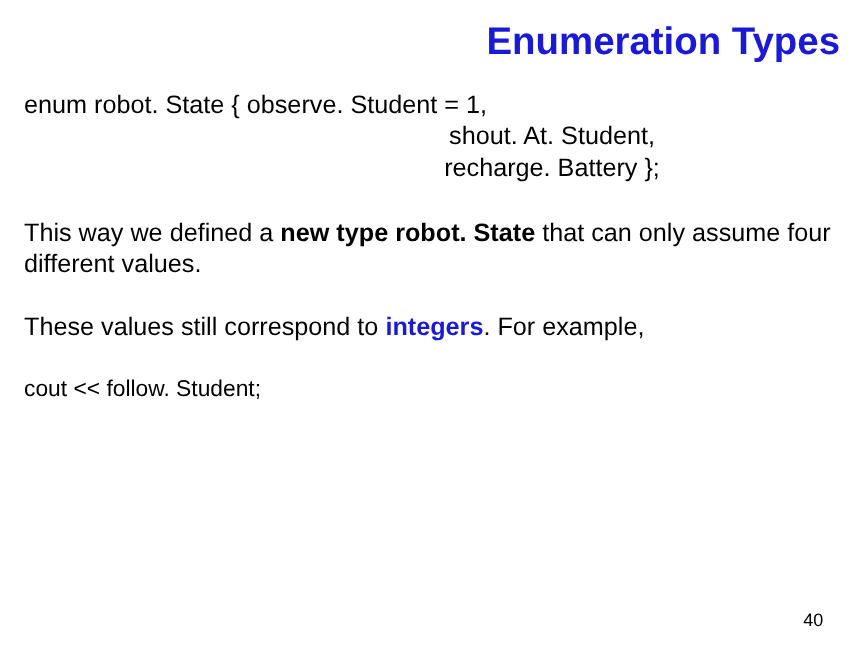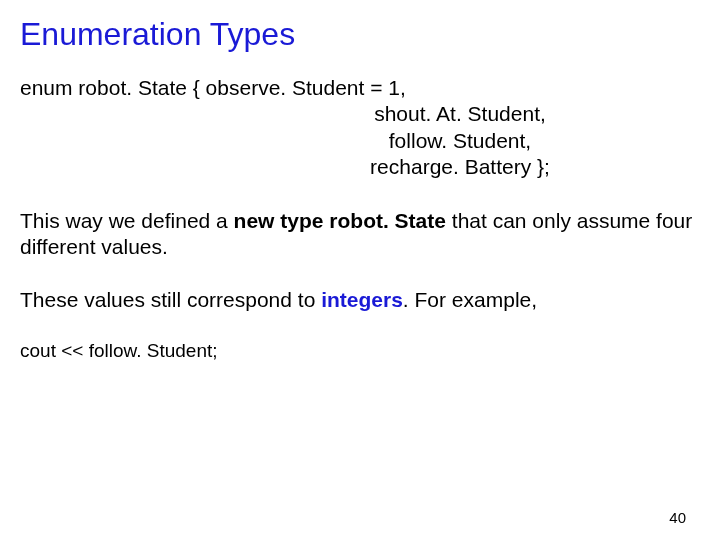--- a/index.html
+++ b/index.html
@@ -13,25 +13,25 @@
     position: relative;
   }
   .slide {
     width: 720px;
     height: 540px;
     position: relative;
     box-sizing: border-box;
     padding: 10px 20px 0 20px;
   }
   .title {
-    text-align: left;
+    text-align: right;
     font-size: 32px;
     color: #1a1ad6;
     margin: 6px 0 22px 0;
-    font-weight: normal;
+    font-weight: bold;
   }
   .body {
     font-size: 21px;
     line-height: 1.25;
   }
   .para {
     margin: 0 0 26px 0;
   }
   .enum-block {
     margin: 0 0 28px 0;
@@ -60,21 +60,20 @@
 <div class="slide">
 
   <h1 class="title">Enumeration Types</h1>
 
   <div class="body">
 
 
     <div class="enum-block">
       <div class="enum-l1">enum robot. State { observe. Student = 1,</div>
       <div class="enum-ind">shout. At. Student,</div>
-      <div class="enum-ind">follow. Student,</div>
       <div class="enum-ind">recharge. Battery };</div>
     </div>
 
     <p class="para">
       <span>This way we defined a </span><span class="bold">new type robot. State</span><span> that can only assume four different values.</span>
     </p>
 
     <p class="para">
       <span>These values still correspond to </span><span class="bold blue">integers</span><span>. For example,</span>
     </p>

